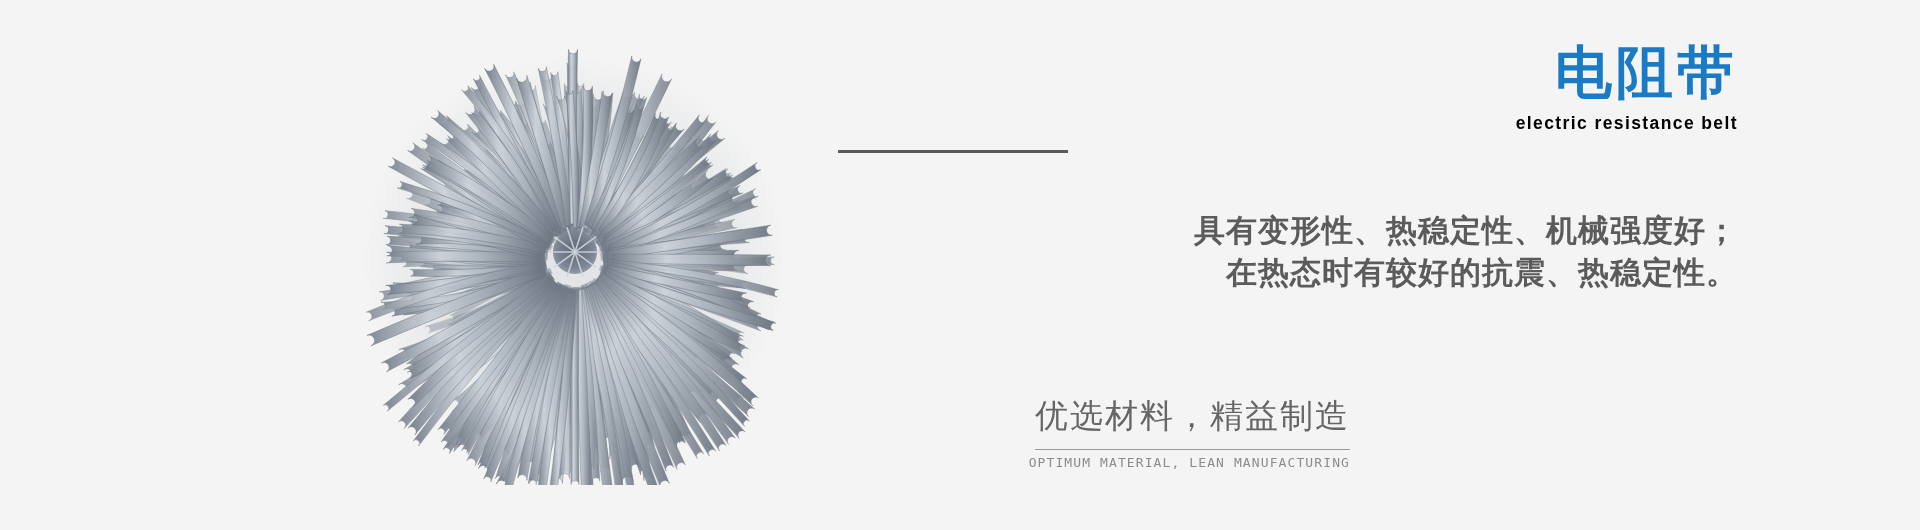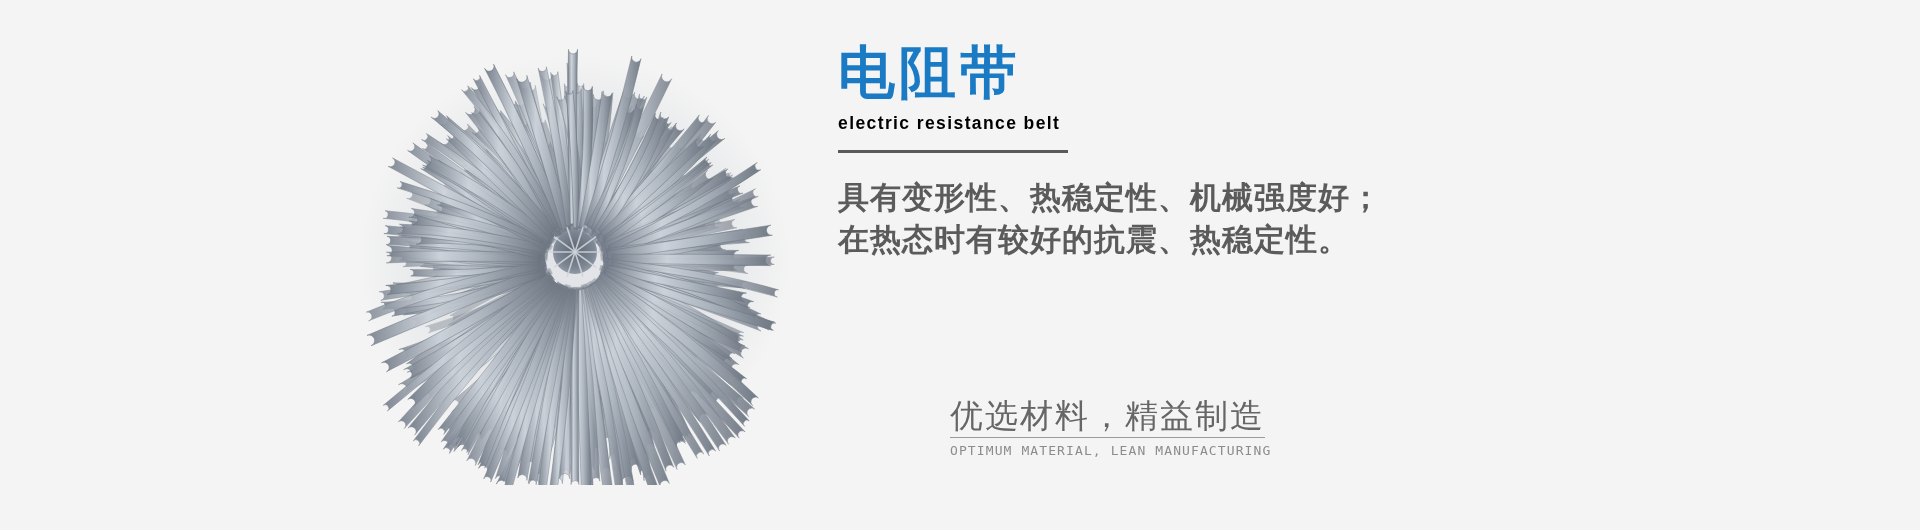--- a/index.html
+++ b/index.html
@@ -12,20 +12,21 @@
     background: #f4f4f4;
     font-family: "Liberation Sans", "DejaVu Sans", sans-serif;
     overflow: hidden;
     position: relative;
   }
   #banner {
     position: relative;
     width: 1920px;
     height: 443px;
     background: #f4f4f4;
+    text-align: right;
   }
 
   
   #product-figure {
     position: absolute;
     left: 355px;
     top: 35px;
     width: 440px;
     height: 450px;
   }
@@ -63,21 +64,21 @@
   }
 
   #title-divider {
     margin-top: 16px;
     width: 230px;
     height: 3px;
     background: #5a5a5a;
   }
 
   #description {
-    margin-top: 24px;
+    margin-top: 57px;
     font-size: 31px;
     line-height: 1.36;
     color: #5b5b5b;
     font-weight: 700;
     letter-spacing: 1px;
   }
   #description .desc-line {
     white-space: nowrap;
   }
 
@@ -89,21 +90,21 @@
     width: 400px;
   }
   #tagline-cn {
     font-size: 33px;
     line-height: 1.1;
     color: #666666;
     letter-spacing: 2px;
     white-space: nowrap;
     border-bottom: 1px solid #9a9a9a;
     display: inline-block;
-    padding-bottom: 3px;
+    padding-bottom: 15px;
   }
   #tagline-en {
     margin-top: 5px;
     font-family: "DejaVu Sans Mono", "Liberation Mono", monospace;
     font-size: 13px;
     color: #8c8c8c;
     letter-spacing: 1.1px;
     white-space: nowrap;
   }
 </style>

